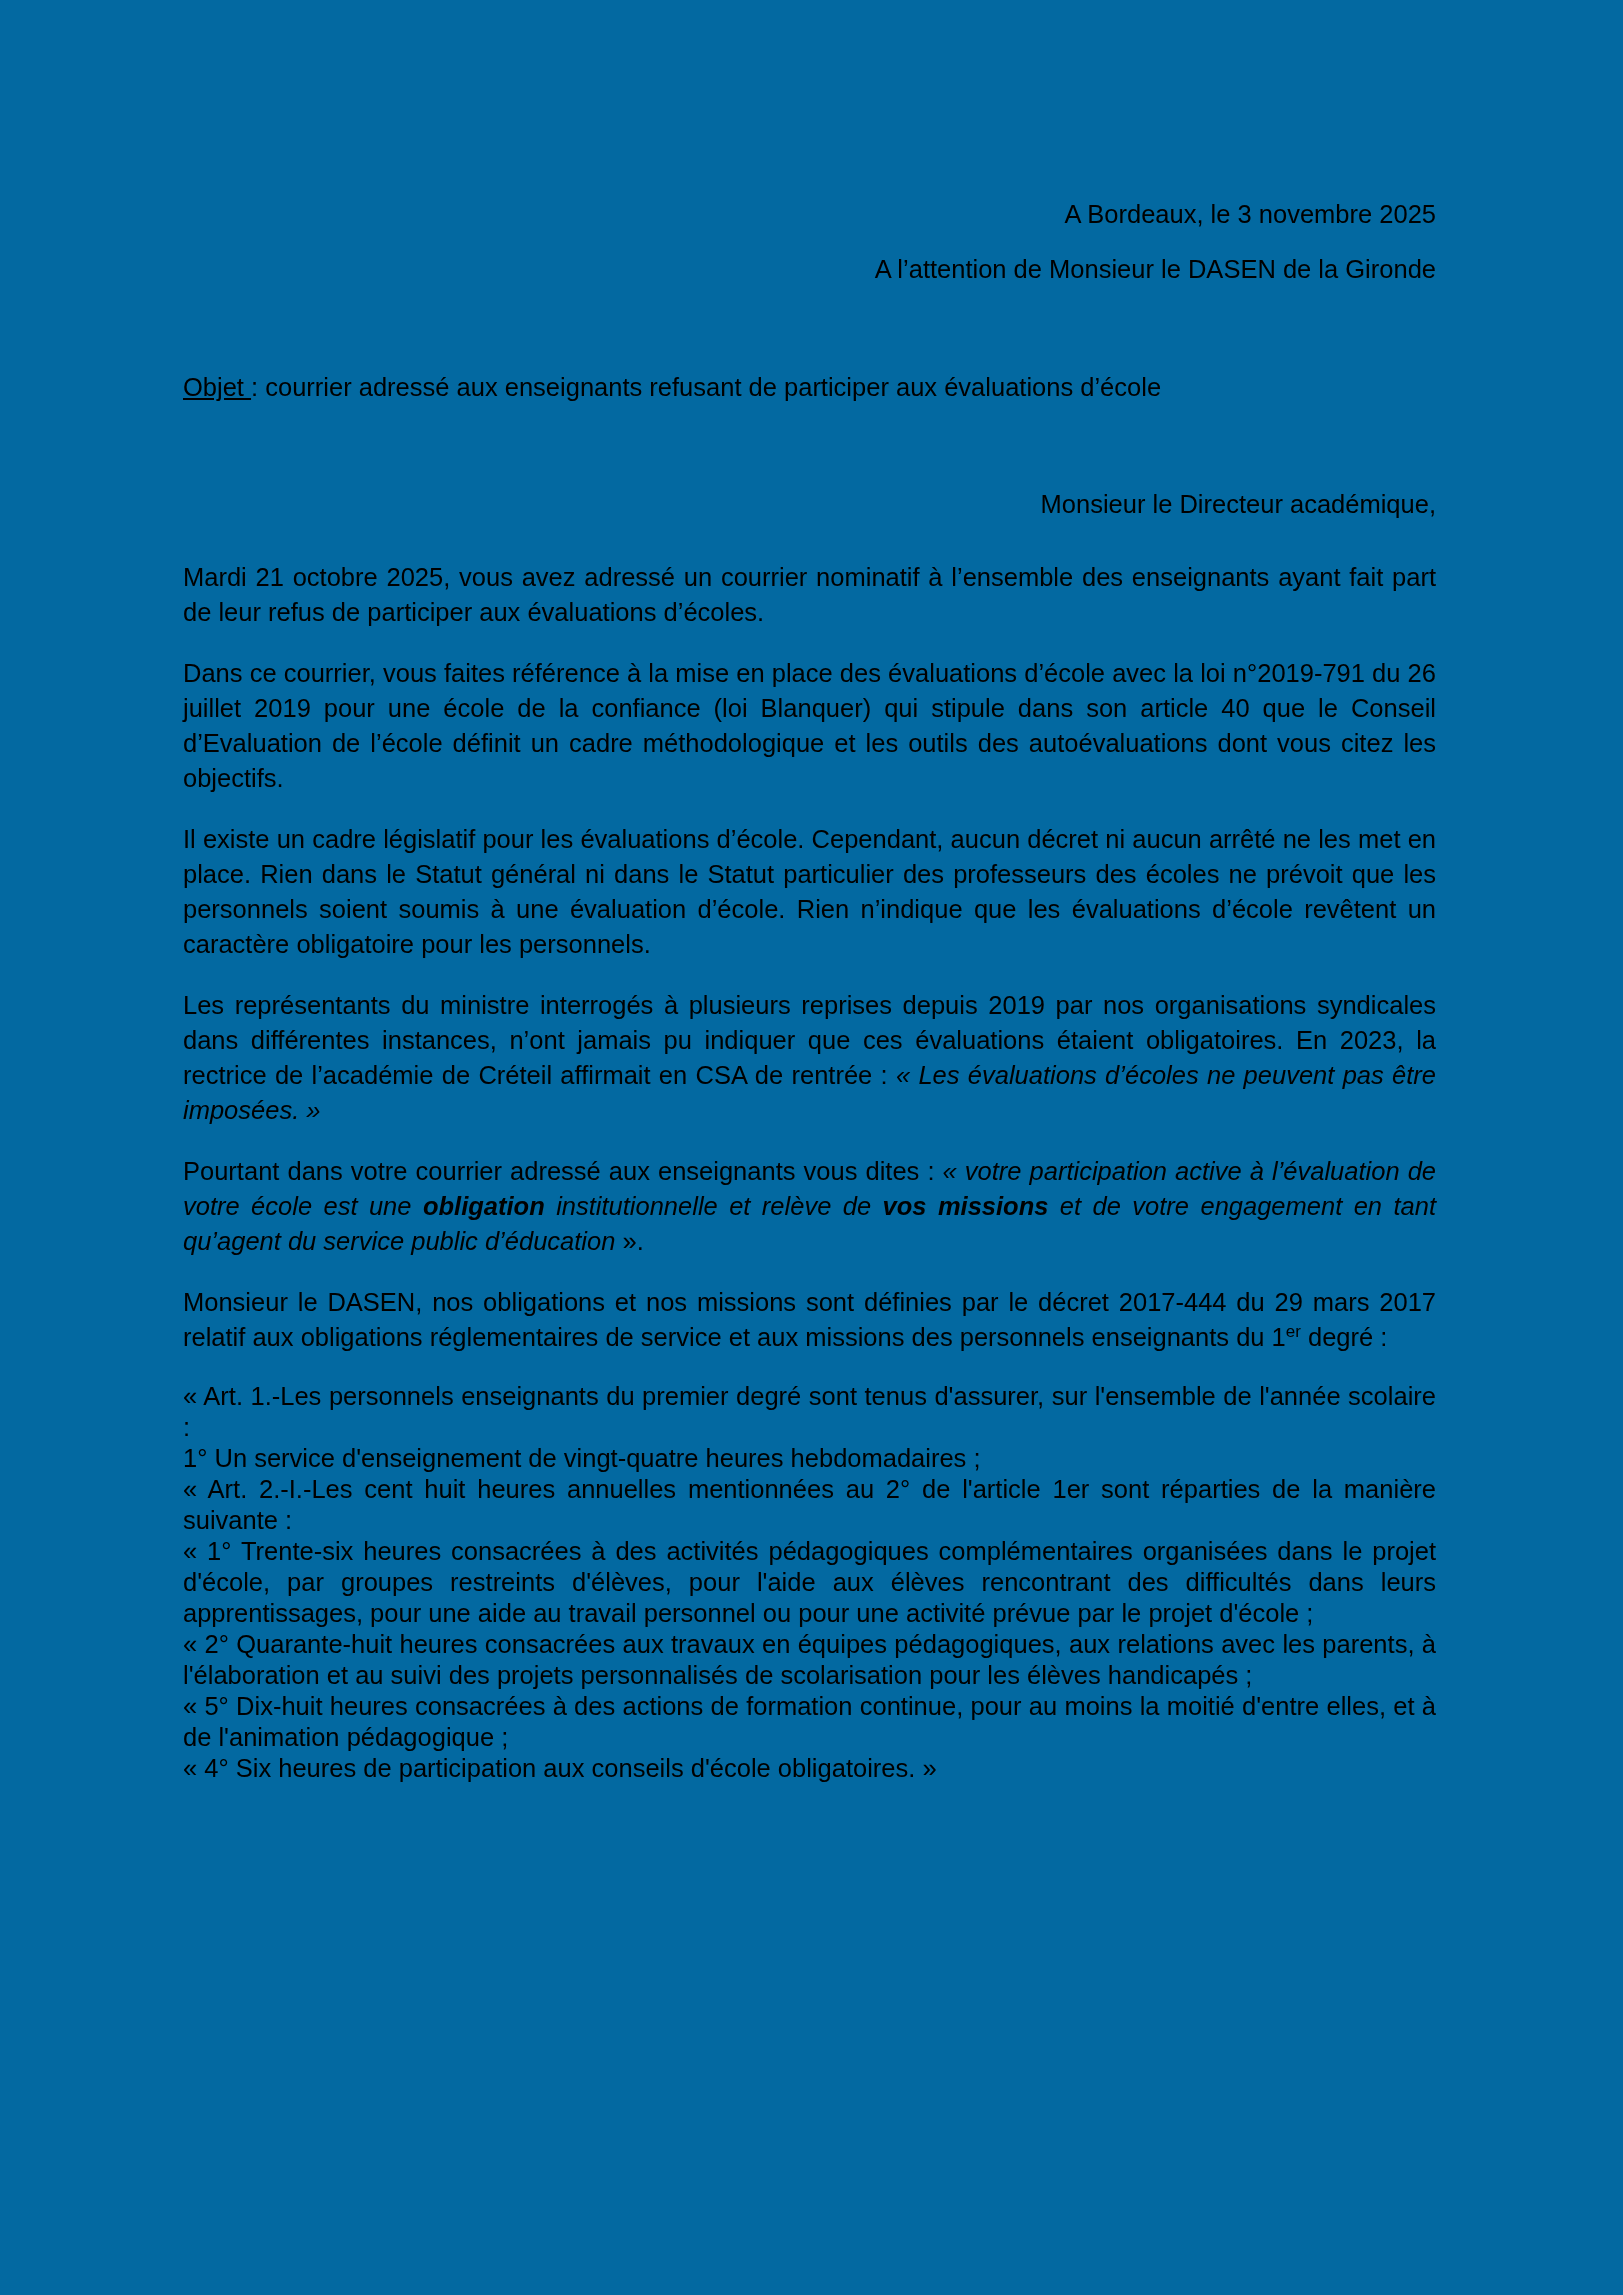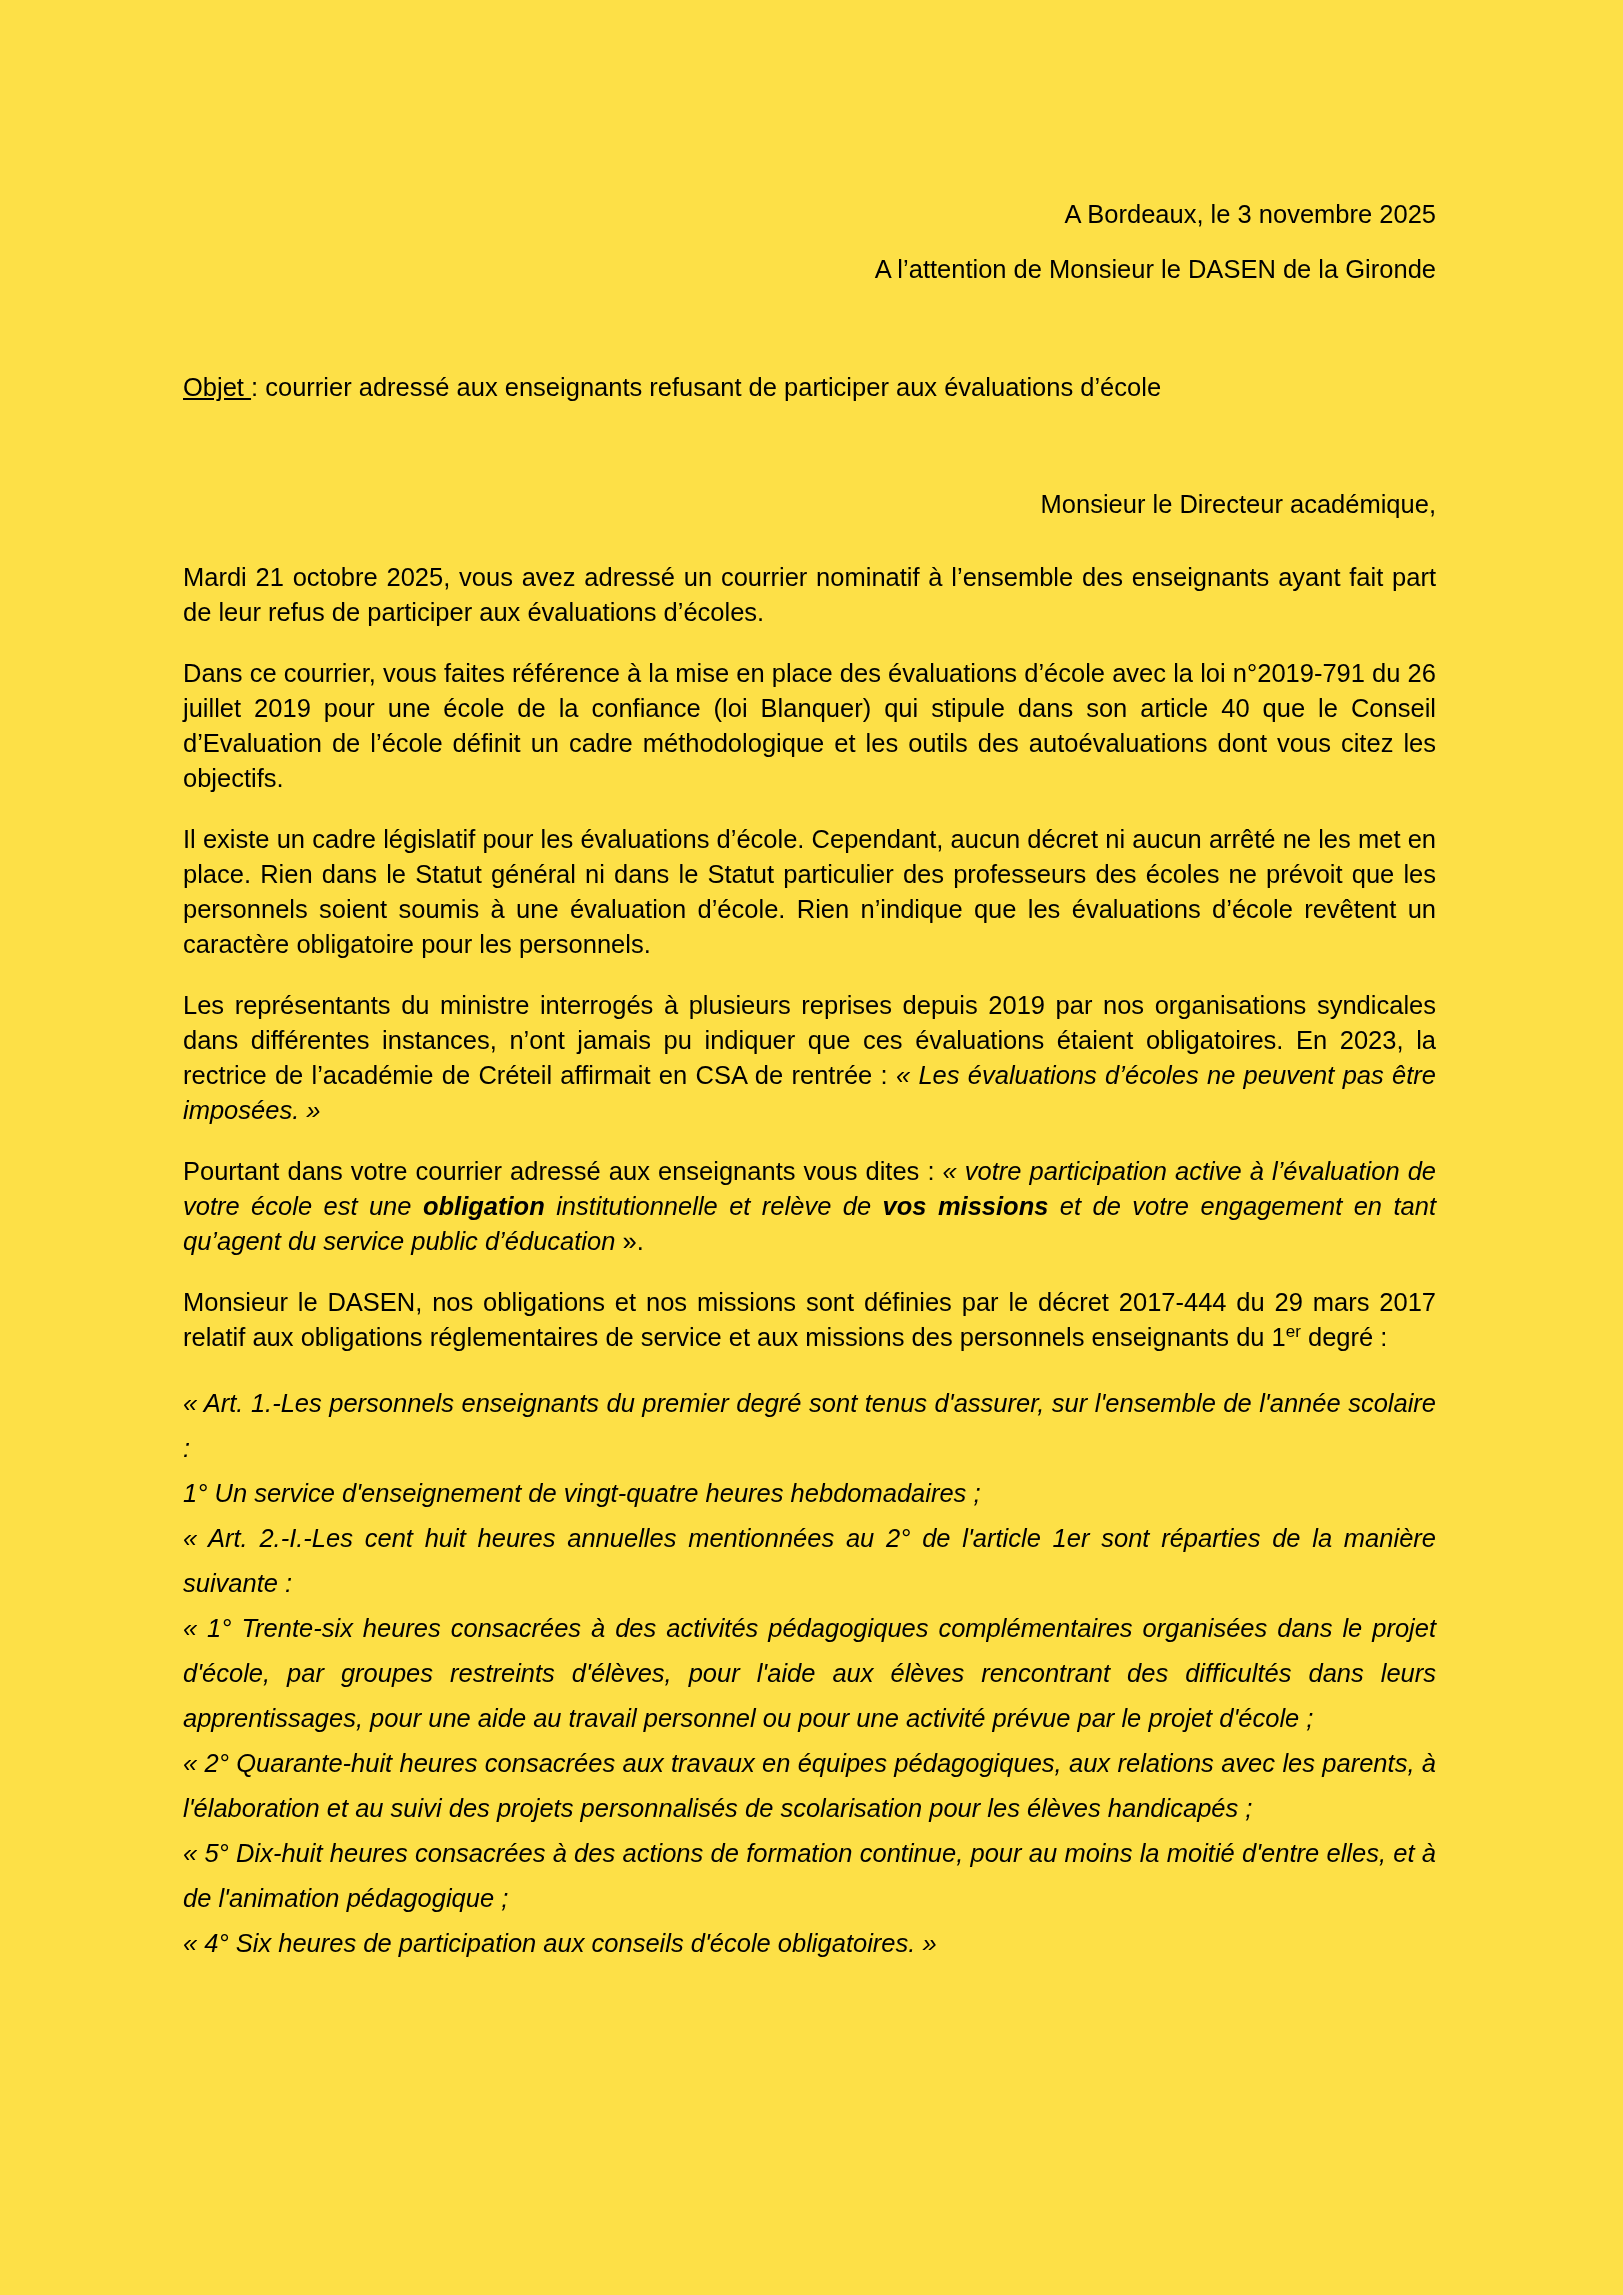--- a/index.html
+++ b/index.html
@@ -4,21 +4,21 @@
 <style>
   html, body {
     margin: 0;
     padding: 0;
     background: #ffffff;
   }
   .page {
     position: relative;
     width: 1623px;
     height: 2295px;
-    background: #fde047;
+    background: #0369a1;
     color: #000000;
     box-sizing: border-box;
     padding: 197px 187px 0 183px;
     font-family: "Liberation Sans", "DejaVu Sans", sans-serif;
     font-size: 25.5px;
     line-height: 35px;
     overflow: hidden;
   }
   p { margin: 0; }
   .right   { text-align: right; }
@@ -26,22 +26,21 @@
   .attention  { margin-top: 19.6px; }
   .objet      { margin-top: 83px; text-align: left; }
   .salutation { margin-top: 82px; }
   #letter-body { margin-top: 38px; }
   #letter-body p.body {
     margin: 0 0 26px 0;
     text-align: justify;
   }
   #letter-body p.quote {
     margin: 0;
-    line-height: 45px;
-    font-style: italic;
+    line-height: 31px;
     text-align: justify;
   }
   .u { text-decoration: underline; }
   sup { font-size: 17px; line-height: 0; }
 </style>
 </head>
 <body>
 
 <div class="page">
   <p class="right">A Bordeaux, le 3 novembre 2025</p>

